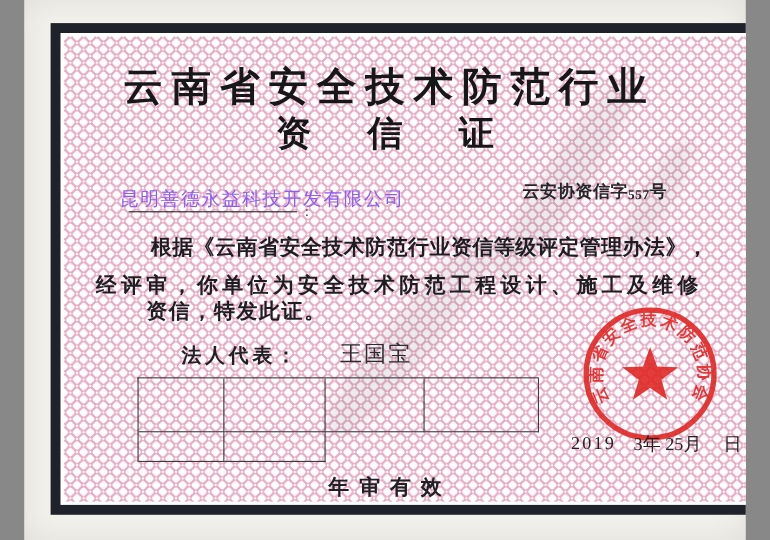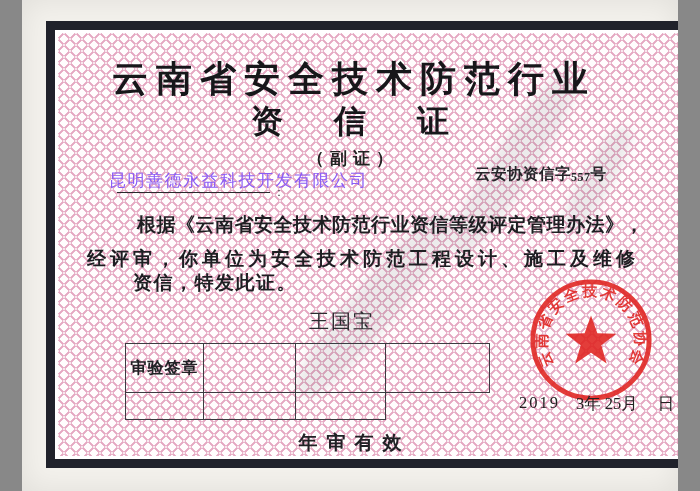--- a/index.html
+++ b/index.html
@@ -78,39 +78,38 @@
   </div>
 
   <div class="content">
 
     <div class="ghost ghost1"></div>
     <div class="ghost ghost2"></div>
     <div class="ghost ghost3"></div>
 
     <div class="abs center title1">云南省安全技术防范行业</div>
     <div class="abs center title2">资信证</div>
-    <div class="abs center subtitle">（副证）</div>
 
     <div class="abs company">昆明善德永益科技开发有限公司</div>
     <div class="abs company-underline"></div>
     <div class="abs company-colon">：</div>
 
     <div class="abs refnum"><span>云安协资信字</span><span class="digits">557</span><span>号</span></div>
 
     <div class="abs body1">根据《云南省安全技术防范行业资信等级评定管理办法》，</div>
     <div class="abs body2">经评审，你单位为安全技术防范工程设计、施工及维修</div>
 
     <div class="abs grade-line">
       <span class="grade-suffix">资信，特发此证。</span>
     </div>
 
+    <div class="abs legal-label">法人代表：</div>
     <div class="abs legal-name">王国宝</div>
 
     <div class="abs review-table">
-      <div class="cell label">审验签章</div>
       <div class="cell"></div>
       <div class="cell"></div>
       <div class="cell"></div>
       <div class="cell"></div>
       <div class="cell"></div>
       <div class="cell"></div>
     </div>
 
     <svg class="abs seal" viewBox="0 0 130 130" xmlns="http://www.w3.org/2000/svg">
       <circle cx="65" cy="65" r="59" fill="none" stroke="#e02320" stroke-width="5"></circle>

